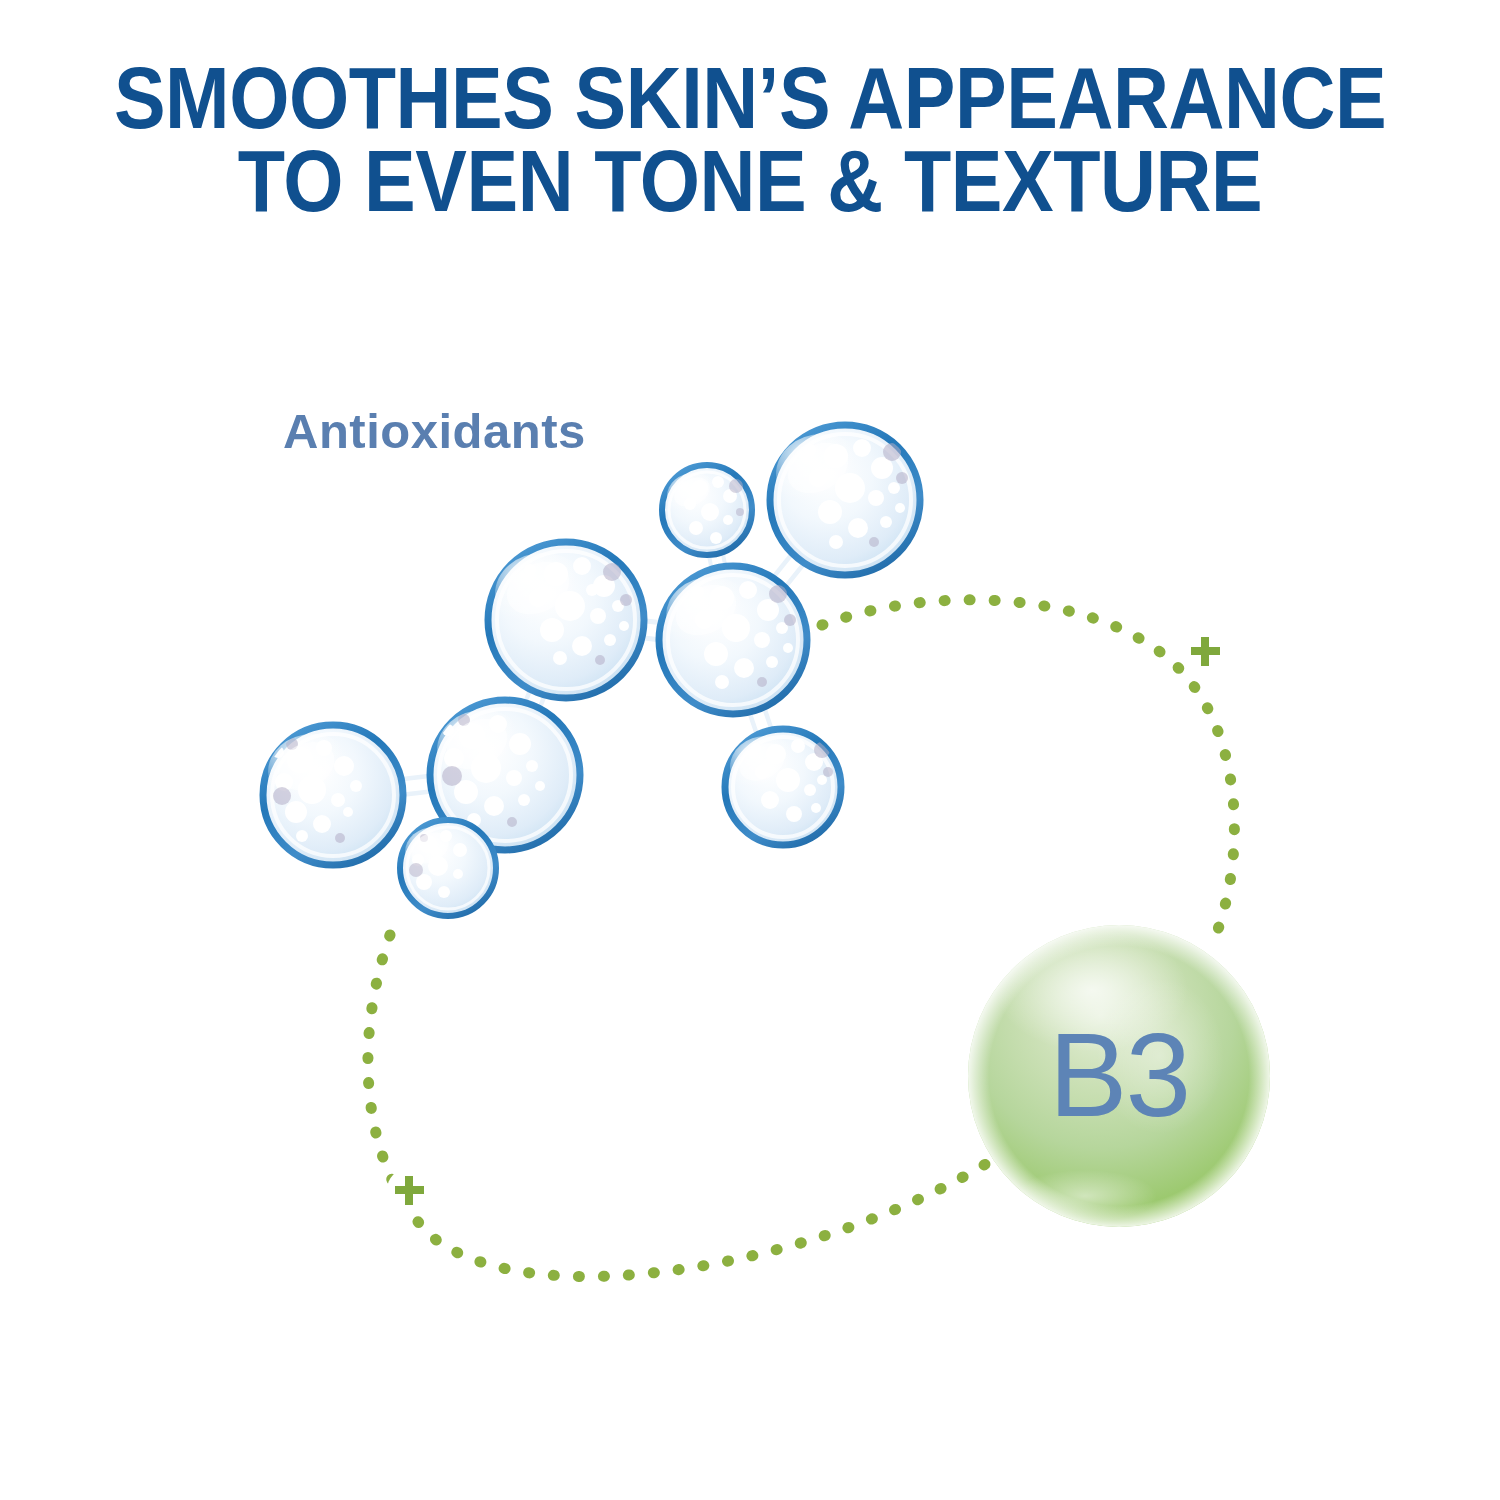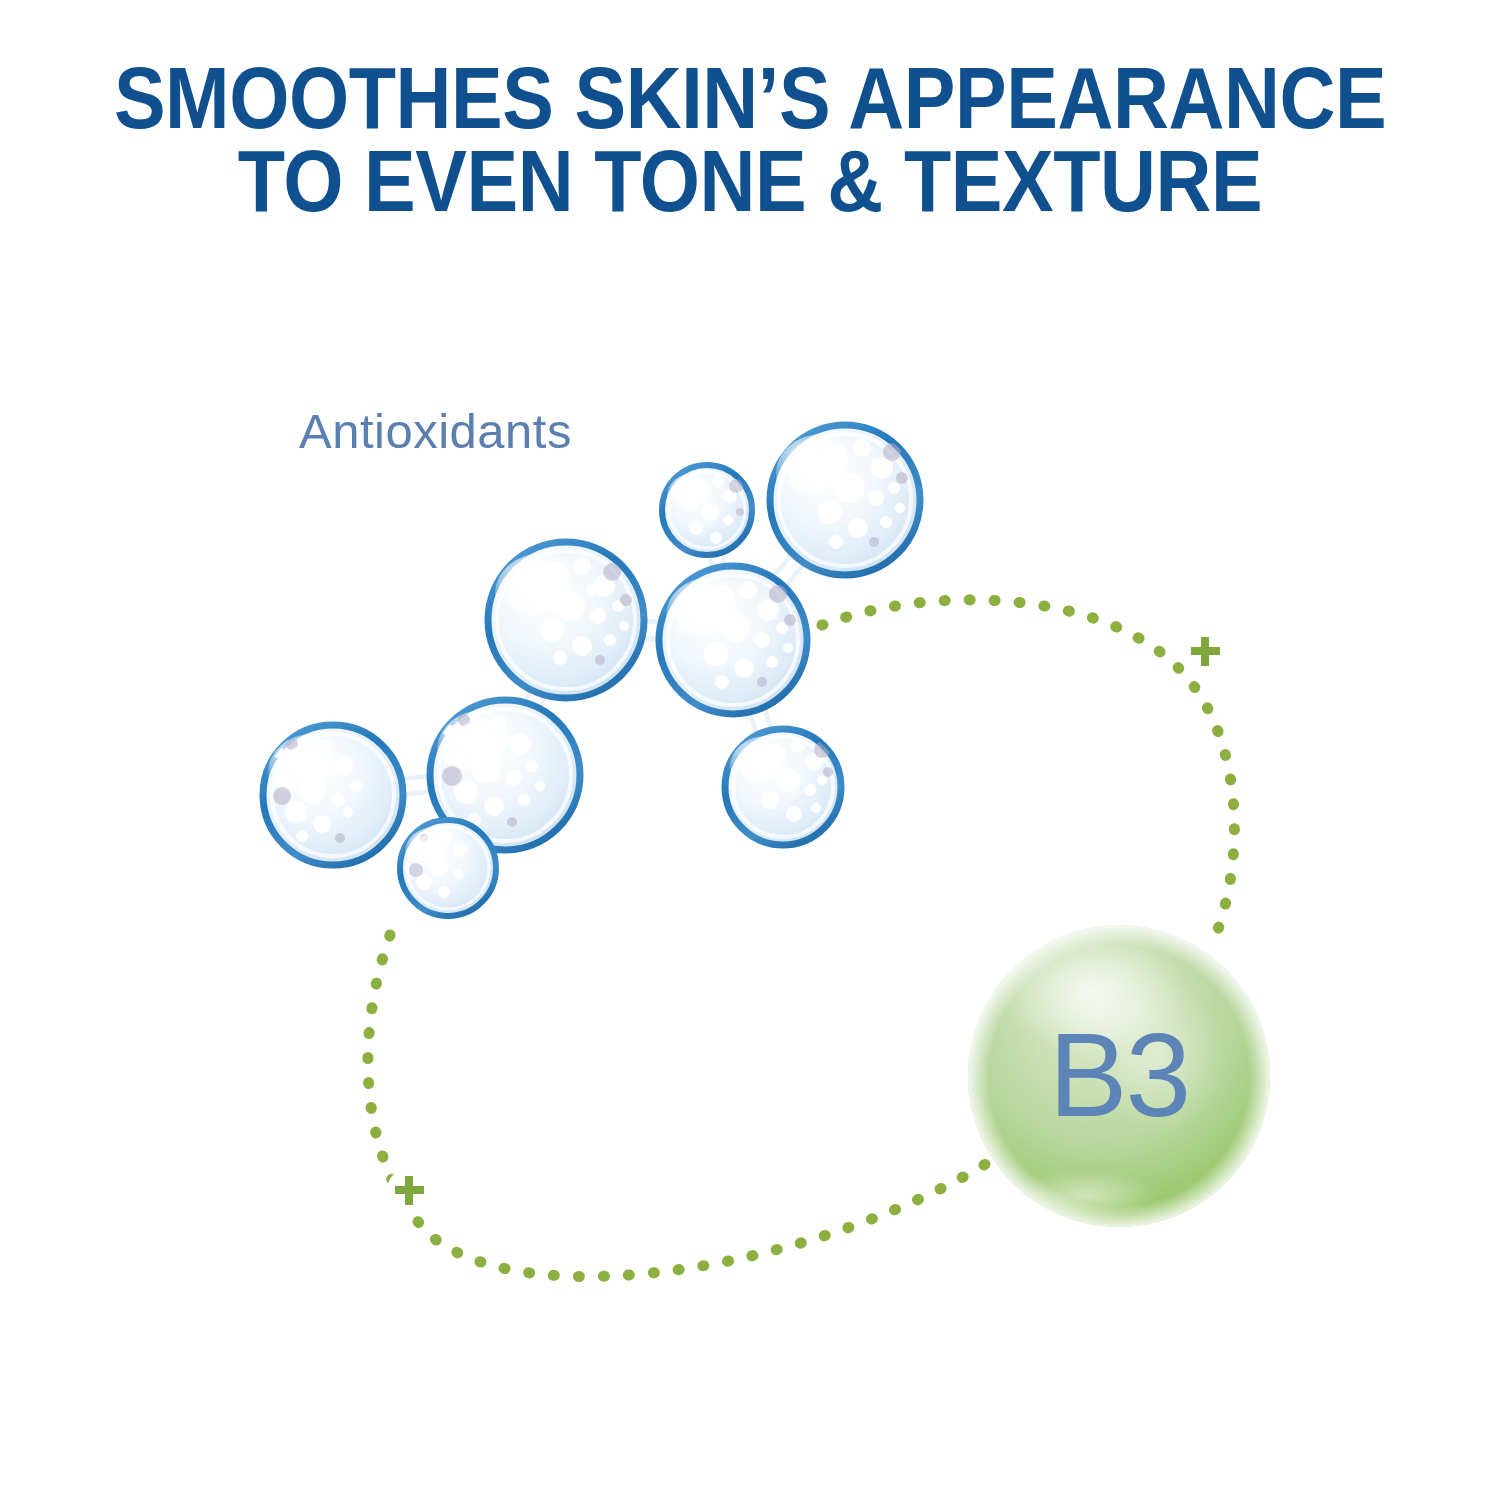--- a/index.html
+++ b/index.html
@@ -24,25 +24,24 @@
     transform:scaleX(0.88);
     transform-origin:50% 0;
     white-space:nowrap;
   }
   .headline .hl-line{display:block;}
 
   
   .ing-label{
     position:absolute;
     color:#5a7fb0;
-    font-weight:400;
+    font-weight:700;
     font-size:49px;
     letter-spacing:0.5px;
     white-space:nowrap;
-    margin-left:16px;
   }
   #label-antioxidants{left:283px;top:403px;}
   #label-niacinamide{left:933px;top:1233px;}
 
   
   #art{position:absolute;left:0;top:0;width:1500px;height:1500px;}
 
   .b3-text{
     fill:#5d84b6;
     font-family:"Liberation Sans","DejaVu Sans",sans-serif;

